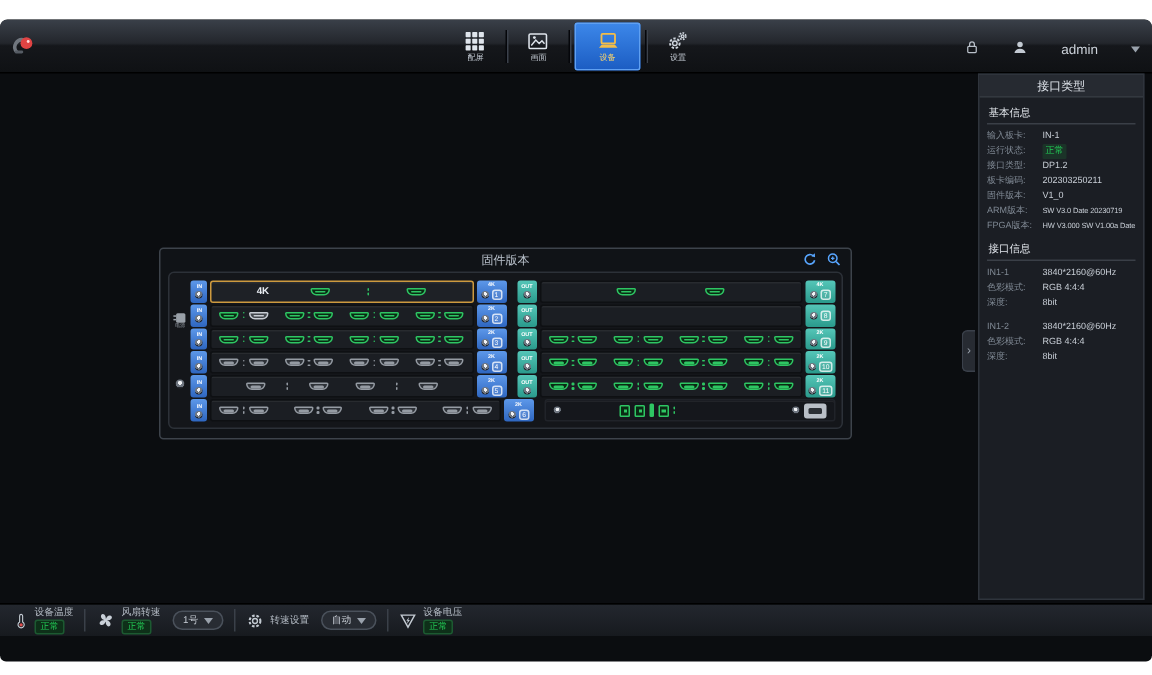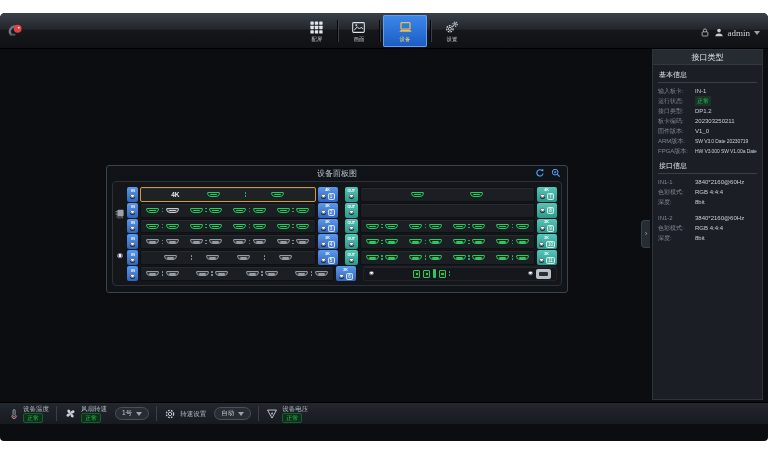--- a/index.html
+++ b/index.html
@@ -14,21 +14,21 @@
   .logo{position:absolute;left:7px;top:9px;width:17px;height:17px;}
   .nav{position:absolute;left:50%;top:1px;transform:translateX(-50%);display:flex;align-items:center;height:34px;}
   .nav-btn{width:35px;height:32px;display:flex;flex-direction:column;align-items:center;justify-content:center;
     gap:1px;border-radius:2px;cursor:pointer;}
   .nav-btn.active{background:linear-gradient(#3d88ea,#1b5cc2);box-shadow:inset 0 0 0 1px #5fa0f2;width:44px;}
   .nav-btn .nav-ic{width:15px;height:15px;display:block;}
   .nav-btn .nav-ic svg{width:15px;height:15px;display:block;}
   .nav-label{font-size:6px;color:#c6cdd6;line-height:6px;transform:scale(.9);}
   .nav-btn.active .nav-label{color:#ffd76a;}
   .nav-sep{width:1px;height:22px;background:#05060a;box-shadow:1px 0 0 #3b414b;margin:0 3px;}
-  .account{position:absolute;right:8px;top:0;height:40px;display:flex;align-items:center;gap:4px;font-family:Liberation Serif, serif;}
+  .account{position:absolute;right:8px;top:0;height:40px;display:flex;align-items:center;gap:22px;}
   .account .txt{font-size:9px;color:#ccd2da;}
   .caret{width:0;height:0;border-left:3px solid transparent;border-right:3px solid transparent;border-top:4px solid #9aa2ac;}
 
   
   .device-box{position:absolute;left:106px;top:152px;width:462px;height:128px;
     border:1px solid #3d434b;border-radius:3px;background:#101317;}
   .box-title{position:absolute;left:0;right:0;top:2px;text-align:center;font-size:8px;color:#b9c1cb;}
   .box-tools{position:absolute;right:6px;top:2px;display:flex;gap:6px;align-items:center;}
   .box-tools svg{width:10px;height:10px;display:block;}
 
@@ -189,21 +189,21 @@
             <circle cx="6" cy="3.7" r="2.2" fill="#c3cad2"></circle>
             <path d="M1.6 10.6 a4.4 3.5 0 0 1 8.8 0 z" fill="#c3cad2"></path>
           </svg>
       </span>
       <span class="txt">admin</span>
       <span class="caret"></span>
     </div>
   </div>
 
   <div class="device-box">
-    <div class="box-title">设备面板图</div>
+    <div class="box-title">固件版本</div>
     <div class="box-tools">
       <span>
         <svg viewBox="0 0 12 12">
             <path d="M9.7 6.6 a3.8 3.8 0 1 1 -1 -3.4" fill="none" stroke="#58a6ff" stroke-width="1.3"></path>
             <path d="M9.9 1 L10 4.1 L7.1 3.3 Z" fill="#58a6ff"></path>
           </svg>
       </span>
       <span>
         <svg viewBox="0 0 12 12">
             <circle cx="5" cy="5" r="3.4" fill="none" stroke="#58a6ff" stroke-width="1.2"></circle>

